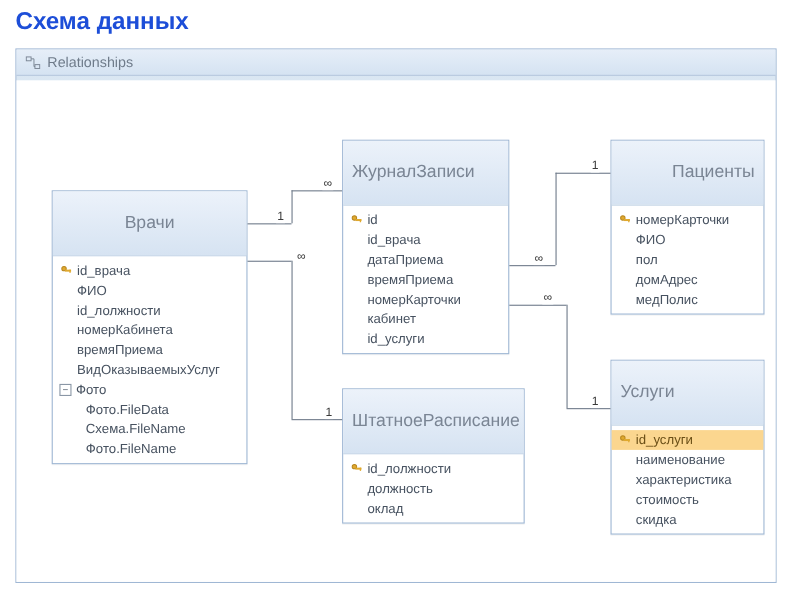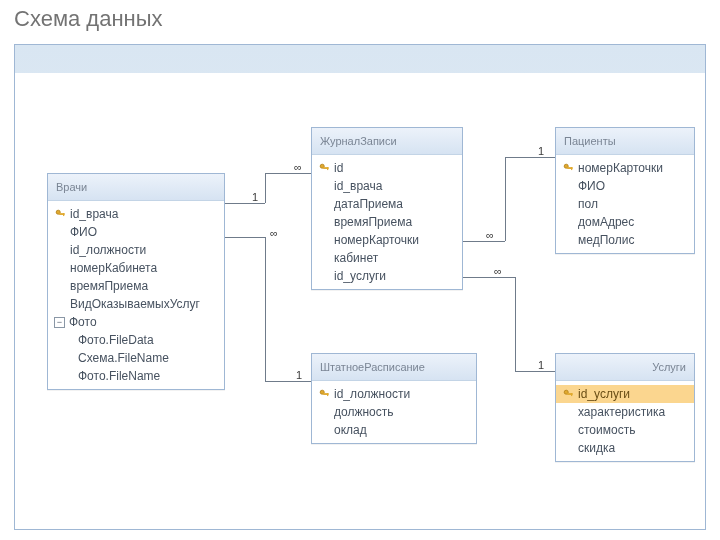--- a/index.html
+++ b/index.html
@@ -7,22 +7,22 @@
     font-family: "Segoe UI", Tahoma, sans-serif;
     font-size: 12px;
     background: #fff;
     width: 720px;
     height: 540px;
     position: relative;
     overflow: hidden;
   }
   .page-title {
     font-size: 22px;
-    font-weight: 400;
-    color: #737373;
+    font-weight: 700;
+    color: #1d4ed8;
     padding: 6px 14px 4px 14px;
   }
   .canvas-wrap {
     position: absolute;
     left: 14px; right: 14px; top: 44px; bottom: 10px;
     border: 1px solid #9fb7d4;
     background: linear-gradient(180deg, #d9e6f2 0%, #eaf1f8 100%);
   }
   .tab-header {
     display: flex;
@@ -47,23 +47,23 @@
   .table-card {
     position: absolute;
     background: #fff;
     border: 1px solid #9fb7d4;
     box-shadow: 0 1px 0 rgba(0,0,0,0.05);
     min-width: 140px;
   }
   .table-title {
     background: linear-gradient(180deg, #ecf2fa 0%, #d6e3f2 100%);
     color: #7a8594;
-    padding: 7px 8px;
+    padding: 20px 8px;
     border-bottom: 1px solid #c3d4e6;
-    font-size: 11px;
+    font-size: 16px;
   }
   .table-body {
     padding: 4px 0;
   }
   .field-row {
     display: flex;
     align-items: center;
     gap: 4px;
     padding: 2px 8px 2px 6px;
     color: #475260;
@@ -104,24 +104,34 @@
     background: rgba(255,255,255,0.6);
     padding: 0 1px;
   }
 </style>
 </head>
 <body>
 
 <div class="page-title">Схема данных</div>
 
 <div class="canvas-wrap">
+  <div class="tab-header">
+    <span class="rel-icon">
+      <svg viewBox="0 0 16 16">
+          <rect x="1" y="2" width="5" height="4" fill="none" stroke="#7a8594"></rect>
+          <rect x="10" y="10" width="5" height="4" fill="none" stroke="#7a8594"></rect>
+          <path d="M6 4 H9 V12 H10" fill="none" stroke="#7a8594"></path>
+        </svg>
+    </span>
+    <span>Relationships</span>
+  </div>
 
   <div class="diagram">
 
-    <div class="table-card" style="left:32px; top:100px; width:178px;">
+    <div class="table-card" style="left:32px; top:100px; width:178px;text-align:center;">
       <div class="table-title">Врачи</div>
       <div class="table-body">
         <div class="field-row">
           <span class="key-icon">
               <svg viewBox="0 0 12 12">
                 <circle cx="3.5" cy="3.5" r="2.2" fill="#e0a92e" stroke="#b8861f"></circle>
                 <rect x="4.5" y="4.5" width="6" height="2" fill="#e0a92e"></rect>
                 <rect x="8.8" y="4.5" width="1.3" height="3.2" fill="#e0a92e"></rect>
               </svg>
             </span>
@@ -220,21 +230,21 @@
             <span class="key-spacer"></span>
             <span>должность</span>
           </div>
         <div class="field-row">
             <span class="key-spacer"></span>
             <span>оклад</span>
           </div>
       </div>
     </div>
 
-    <div class="table-card" style="left:540px; top:54px; width:136px;">
+    <div class="table-card" style="left:540px; top:54px; width:136px;text-align:right;">
       <div class="table-title">Пациенты</div>
       <div class="table-body">
         <div class="field-row">
           <span class="key-icon">
               <svg viewBox="0 0 12 12">
                 <circle cx="3.5" cy="3.5" r="2.2" fill="#e0a92e" stroke="#b8861f"></circle>
                 <rect x="4.5" y="4.5" width="6" height="2" fill="#e0a92e"></rect>
                 <rect x="8.8" y="4.5" width="1.3" height="3.2" fill="#e0a92e"></rect>
               </svg>
             </span>
@@ -252,33 +262,37 @@
             <span class="key-spacer"></span>
             <span>домАдрес</span>
           </div>
         <div class="field-row">
             <span class="key-spacer"></span>
             <span>медПолис</span>
           </div>
       </div>
     </div>
 
-    <div class="table-card" style="left:540px; top:280px; width:136px;text-align:right;">
+    <div class="table-card" style="left:540px; top:254px; width:136px;">
       <div class="table-title">Услуги</div>
       <div class="table-body">
         <div class="field-row selected-row">
           <span class="key-icon">
               <svg viewBox="0 0 12 12">
                 <circle cx="3.5" cy="3.5" r="2.2" fill="#e0a92e" stroke="#b8861f"></circle>
                 <rect x="4.5" y="4.5" width="6" height="2" fill="#e0a92e"></rect>
                 <rect x="8.8" y="4.5" width="1.3" height="3.2" fill="#e0a92e"></rect>
               </svg>
             </span>
           <span>id_услуги</span>
         </div>
+        <div class="field-row">
+            <span class="key-spacer"></span>
+            <span>наименование</span>
+          </div>
         <div class="field-row">
             <span class="key-spacer"></span>
             <span>характеристика</span>
           </div>
         <div class="field-row">
             <span class="key-spacer"></span>
             <span>стоимость</span>
           </div>
         <div class="field-row">
             <span class="key-spacer"></span>

